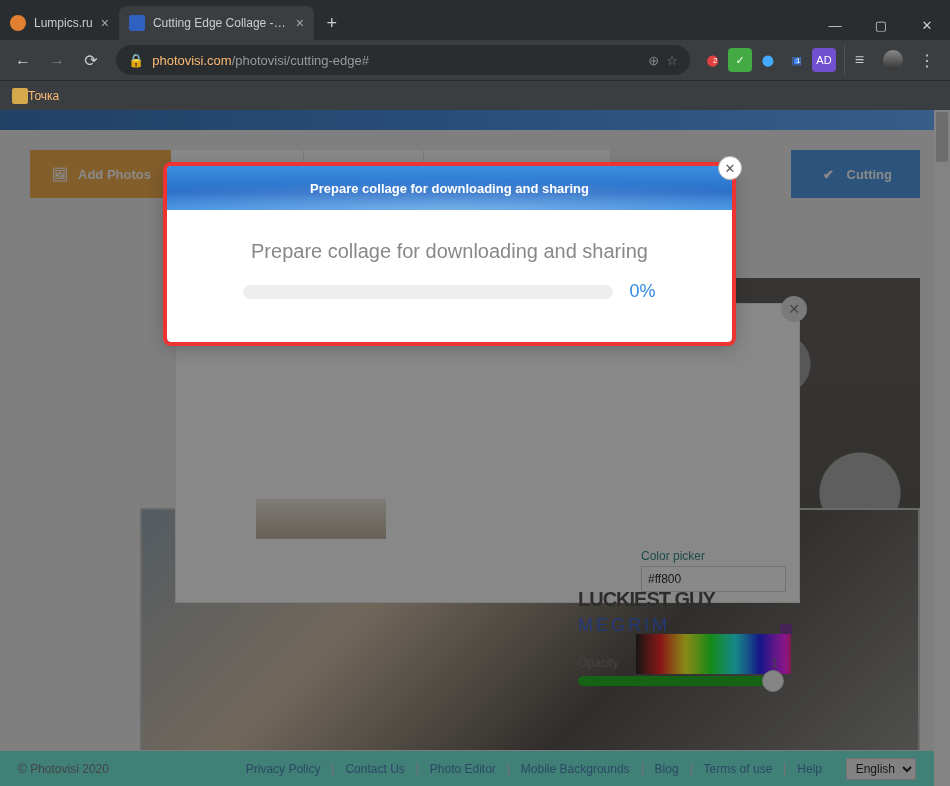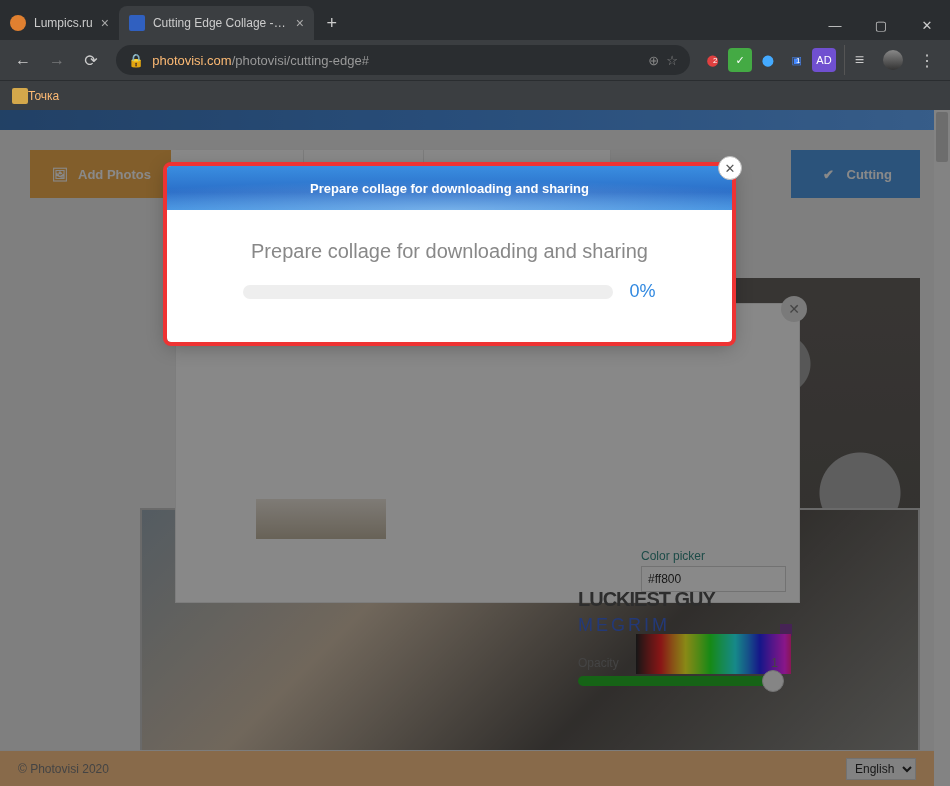--- a/index.html
+++ b/index.html
@@ -75,26 +75,26 @@
 .modal-header { background: linear-gradient(180deg, #3a8ee0 0%, #2a6ec8 60%, #3a8ee0 100%); height: 44px; display: flex; align-items: center; justify-content: center; color: #fff; font-size: 13px; font-weight: bold; border-radius: 4px 4px 0 0; position: relative; }
 .modal-header::before { content:''; position: absolute; inset:0; background: radial-gradient(ellipse 400px 30px at 50% 100%, rgba(255,255,255,0.3), transparent); }
 .modal-close { position: absolute; right: -10px; top: -10px; width: 24px; height: 24px; background: #fff; border: 1px solid #bbb; border-radius: 50%; color: #555; display: flex; align-items: center; justify-content: center; font-size: 13px; cursor: pointer; z-index: 11; }
 .modal-body { padding: 30px 40px 40px; text-align: center; }
 .modal-msg { font-size: 20px; color: #888; margin-bottom: 18px; }
 .progress-row { display: flex; align-items: center; gap: 16px; justify-content: center; }
 .progress { width: 370px; height: 14px; background: #eee; border-radius: 7px; }
 .progress-pct { font-size: 18px; color: #3088e0; }
 
 
-.footer { position: absolute; bottom: 0; left: 0; right: 16px; height: 36px; background: #fdba74; border-top: 1px solid #e5e5e5; display: flex; align-items: center; padding: 0 18px; font-size: 12px; color: #666; z-index: 3; }
+.footer { position: absolute; bottom: 0; left: 0; right: 16px; height: 36px; background: #5eead4; border-top: 1px solid #e5e5e5; display: flex; align-items: center; padding: 0 18px; font-size: 12px; color: #666; z-index: 3; }
 .footer-copy { flex: 0 0 auto; margin-right: auto; }
 .footer-links { display: flex; gap: 0; align-items: center; }
 .footer-link { color: #3070b0; padding: 0 12px; border-right: 1px solid #ccc; cursor: pointer; }
 .footer-link:last-of-type { border-right: none; }
-.lang-sel { margin-left: 12px; height: 22px; border: 1px solid #ccc; font-size: 12px; padding: 0 4px; }
+.lang-sel { margin-left: 12px; height: 22px; border: 1px solid #ccc; font-size: 12px; padding: 0 4px; text-align: right; }
 </style>
 </head>
 <body>
 
 <div class="titlebar">
   <div class="tab">
     <span class="tab-favicon" style="background:#e08030"></span>
     <span class="tab-text">Lumpics.ru</span>
     <span class="tab-close">×</span>
   </div>
@@ -203,20 +203,29 @@
       <div class="modal-msg">Prepare collage for downloading and sharing</div>
       <div class="progress-row">
         <div class="progress"></div>
         <div class="progress-pct">0%</div>
       </div>
     </div>
   </div>
 
   <div class="footer">
     <span class="footer-copy">© Photovisi 2020</span>
+    <div class="footer-links">
+      <span class="footer-link">Privacy Policy</span>
+      <span class="footer-link">Contact Us</span>
+      <span class="footer-link">Photo Editor</span>
+      <span class="footer-link">Mobile Backgrounds</span>
+      <span class="footer-link">Blog</span>
+      <span class="footer-link">Terms of use</span>
+      <span class="footer-link">Help</span>
+    </div>
     <select class="lang-sel">
       <option>English</option>
     </select>
   </div>
 
   <div class="vp-scroll">
     <div class="vp-thumb"></div>
   </div>
 </div>
 

